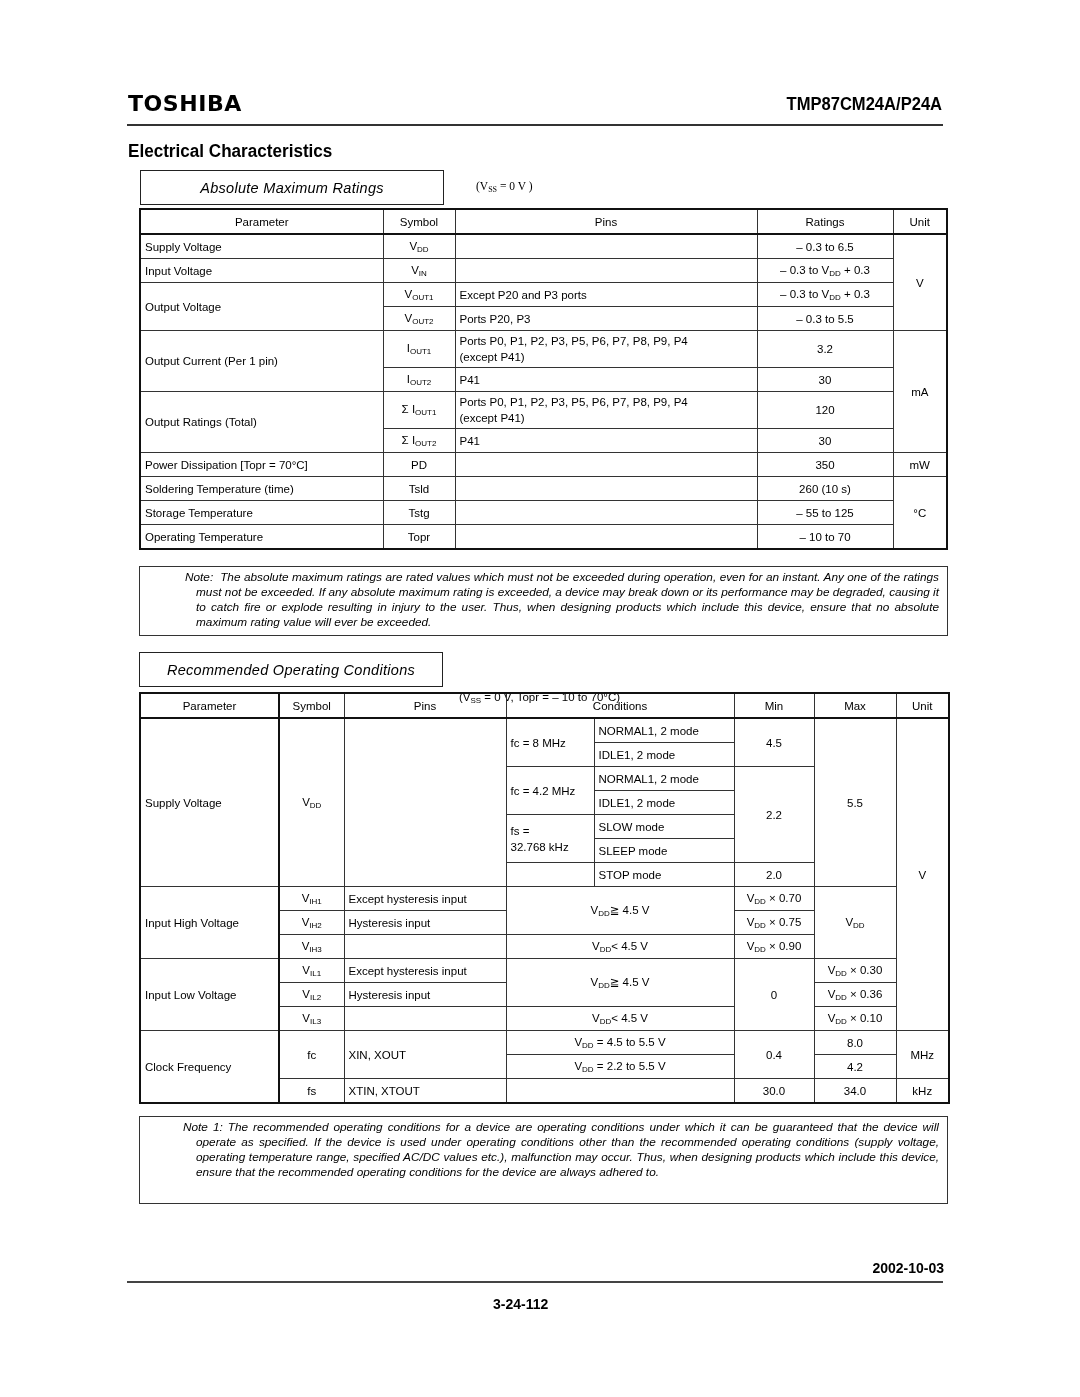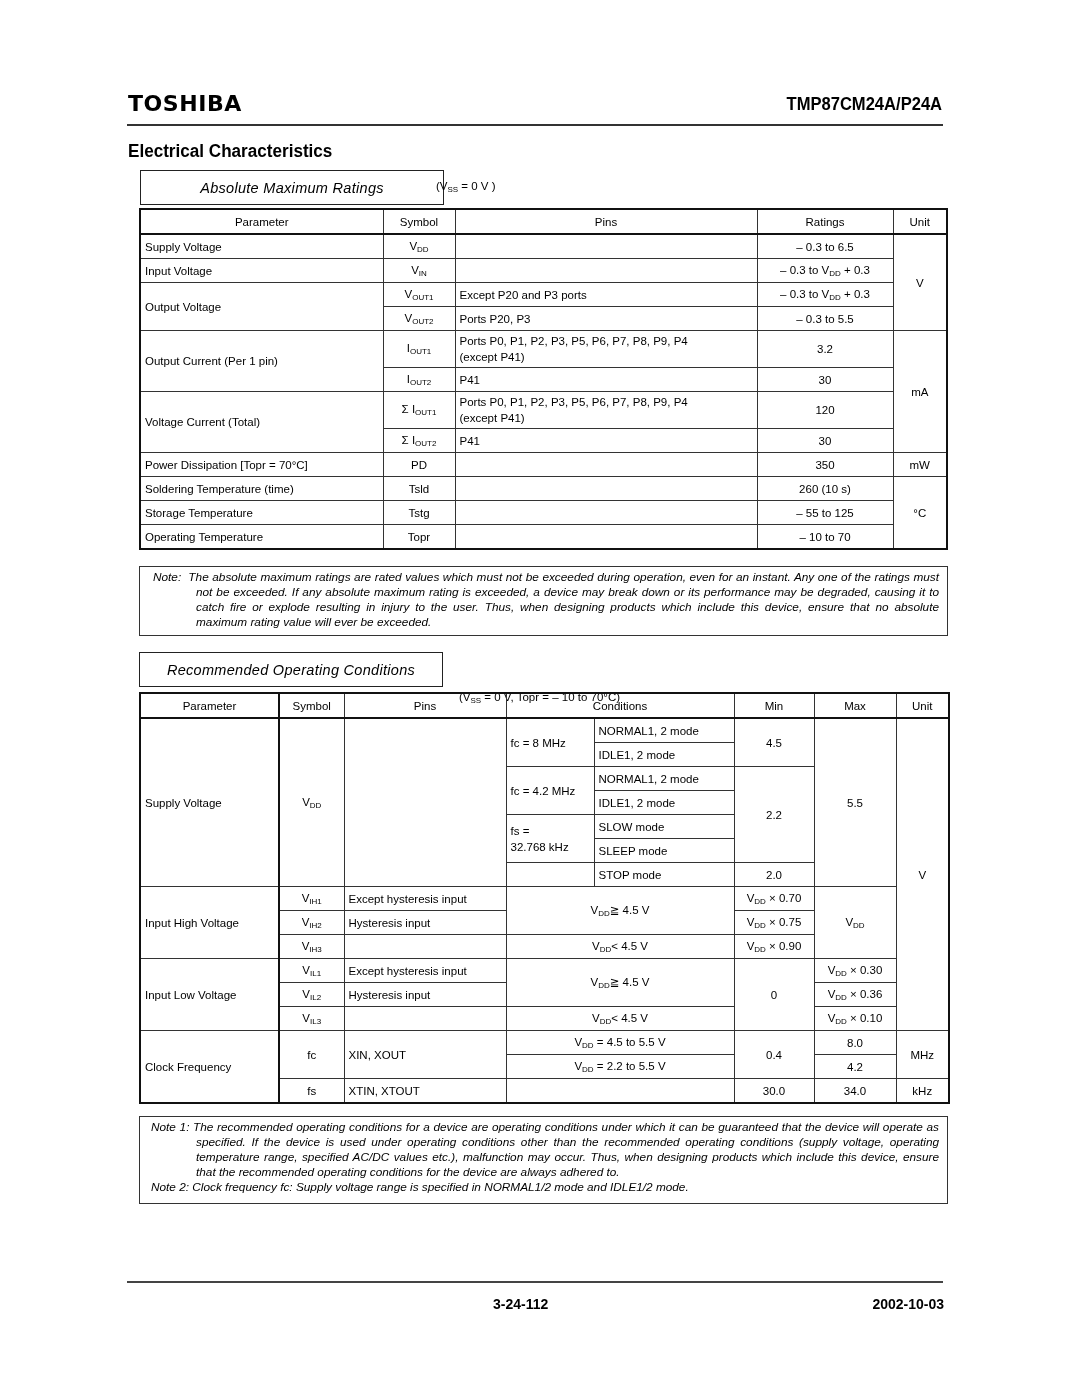--- a/index.html
+++ b/index.html
@@ -4,42 +4,42 @@
 <style>
   html, body { margin:0; padding:0; background:#fff; }
   body { width:1080px; height:1397px; position:relative; font-family:"Liberation Sans", sans-serif; color:#000; overflow:hidden; }
   .abs { position:absolute; }
   #brand { left:128px; top:92px; font-family:"DejaVu Sans", sans-serif; font-weight:bold; font-size:21px; letter-spacing:0.5px; transform:scaleX(1.05); transform-origin:left; }
   #docid { right:138px; top:94px; font-family:"Liberation Sans", sans-serif; font-size:18px; font-weight:bold; transform:scaleX(0.92); transform-origin:right; }
   #hrule { left:127px; top:124px; width:816px; height:2px; background:#333; }
   #sectitle { left:128px; top:141px; font-size:18px; font-weight:bold; transform:scaleX(0.95); transform-origin:left; }
   .boxtitle { border:1.5px solid #222; background:#fff; font-size:14.5px; display:flex; align-items:center; justify-content:center; letter-spacing:0.3px;font-style:italic; }
   #amr-title { left:140px; top:170px; width:302px; height:33px; }
-  #amr-cond { left:436px; top:180px; font-size:11.5px; }
+  #amr-cond { left:476px; top:180px; font-size:11.5px;font-family:Liberation Serif, serif; }
   #roc-title { left:139px; top:652px; width:302px; height:33px; }
   #roc-cond { left:459px; top:691px; font-size:11.5px; }
   table { border-collapse:collapse; position:absolute; font-size:11.5px; table-layout:fixed; }
   td { border:1px solid #333; padding:0 4px; height:23px; vertical-align:middle; }
   .c { text-align:center; }
   .hdr td { height:23px; text-align:center; }
   #t1 { left:139px; top:208px; width:809px; border:2.5px solid #111; }
   #t2 { left:139px; top:692px; width:809px; border:2.5px solid #111; }
   .thickb { border-bottom:2.5px solid #111; }
   .thickr { border-right:2.5px solid #111; }
   sub { font-size:8px; vertical-align:-2px; }
   .note { position:absolute; border:1.5px solid #333; font-style:italic; font-size:11.8px; line-height:15px; padding:3px 8px 4px 8px; box-sizing:border-box; text-align:justify; }
   .note p { margin:0; }
-  .note .lbl { font-style:italic; }
+  .note .lbl { font-style:italic;margin-left:32px; }
   #note1 { left:139px; top:566px; width:809px; height:70px; }
   #note1 p { padding-left:48px; text-indent:-43px; }
   #note2 { left:139px; top:1116px; width:809px; height:88px; }
   #note2 p { padding-left:48px; text-indent:-45px; }
   #frule { left:127px; top:1281px; width:816px; height:2px; background:#444; }
   #pageno { left:493px; top:1296px; font-size:14px; font-weight:bold; }
-  #date { right:136px; top:1296px; font-size:14px; font-weight:bold; }
+  #date { right:136px; top:1260px; font-size:14px; font-weight:bold; }
 </style>
 </head>
 <body>
 
 <div id="brand" class="abs">TOSHIBA</div>
 <div id="docid" class="abs">TMP87CM24A/P24A</div>
 <div id="hrule" class="abs"></div>
 <div id="sectitle" class="abs">Electrical Characteristics</div>
 
 <div id="amr-title" class="abs boxtitle">Absolute Maximum Ratings</div>
@@ -94,21 +94,21 @@
         </td>
     <td class="c">3.2</td>
     <td class="c" rowspan="4">mA</td>
   </tr>
   <tr>
     <td class="c"><span>I</span><sub>OUT2</sub></td>
     <td>P41</td>
     <td class="c">30</td>
   </tr>
   <tr>
-    <td rowspan="2">Voltage Current (Total)</td>
+    <td rowspan="2">Output Ratings (Total)</td>
     <td class="c" style="height:36px"><span>Σ I</span><sub>OUT1</sub></td>
     <td style="line-height:16px">
           <div>Ports P0, P1, P2, P3, P5, P6, P7, P8, P9, P4</div>
           <div>(except  P41)</div>
         </td>
     <td class="c">120</td>
   </tr>
   <tr>
     <td class="c"><span>Σ I</span><sub>OUT2</sub></td>
     <td>P41</td>
@@ -268,18 +268,17 @@
     <td colspan="2"></td>
     <td class="c">30.0</td>
     <td class="c">34.0</td>
     <td class="c">kHz</td>
   </tr>
 </tbody>
   </table>
 
 <div id="note2" class="note">
   <p><span class="lbl">Note 1:</span> <span>The recommended operating conditions for a device are operating conditions under which it can be guaranteed that the device will operate as specified.  If the device is used under operating conditions other than the recommended operating conditions (supply voltage, operating temperature range, specified AC/DC values etc.), malfunction may occur.  Thus, when designing products which include this device, ensure that the recommended operating conditions for the device are always adhered to.</span></p>
-  <p><span class="lbl">Note 2:</span> <span>Clock frequency fc: Supply voltage range is specified in NORMAL1/2 mode and IDLE1/2 mode.</span></p>
 </div>
 
 <div id="frule" class="abs"></div>
 <div id="pageno" class="abs">3-24-112</div>
 <div id="date" class="abs">2002-10-03</div>
 
 </body></html>

